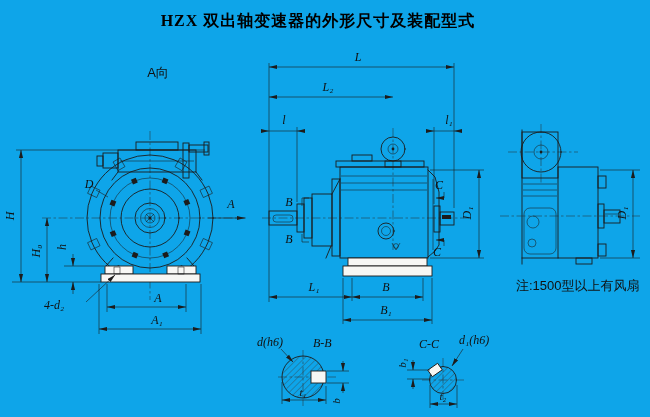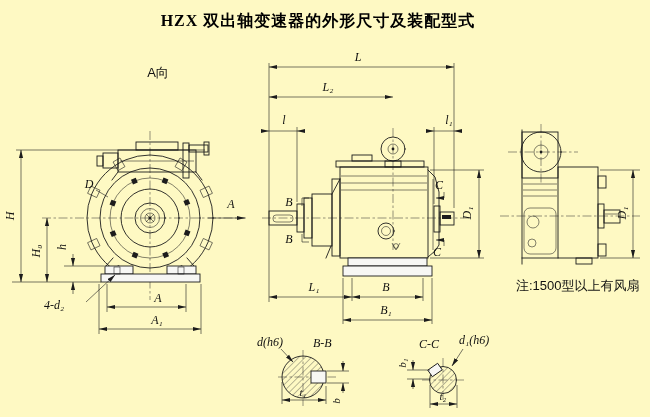--- a/index.html
+++ b/index.html
@@ -1,16 +1,16 @@
 <!DOCTYPE html>
 <html><head>
 <meta charset="utf-8">
 <style>
   html,body{margin:0;padding:0;background:#f4f4f1;}
-  .page{width:650px;height:417px;background:#fef9c3;position:relative;overflow:hidden;}
+  .page{width:650px;height:417px;background:#0ea5e9;position:relative;overflow:hidden;}
   svg{display:block;}
   .ln{stroke:#1c1c1c;stroke-width:0.9;fill:none;stroke-linecap:square;}
   .thin{stroke:#1c1c1c;stroke-width:0.55;fill:none;}
   .cl{stroke:#2a2a2a;stroke-width:0.5;fill:none;stroke-dasharray:9 2.5 2.5 2.5;}
   .dim{stroke:#1c1c1c;stroke-width:0.6;fill:none;}
   .paperfill{fill:#f7f7f4;stroke:#1c1c1c;stroke-width:0.9;}
   .solid{fill:#1c1c1c;stroke:none;}
   .lbl{font:italic 12px "Liberation Serif","DejaVu Serif",serif;fill:#111;}
   .lblS{font:italic 11px "Liberation Serif","DejaVu Serif",serif;fill:#111;}
   .cjk{font:13px "Liberation Sans","DejaVu Sans",sans-serif;fill:#111;}

